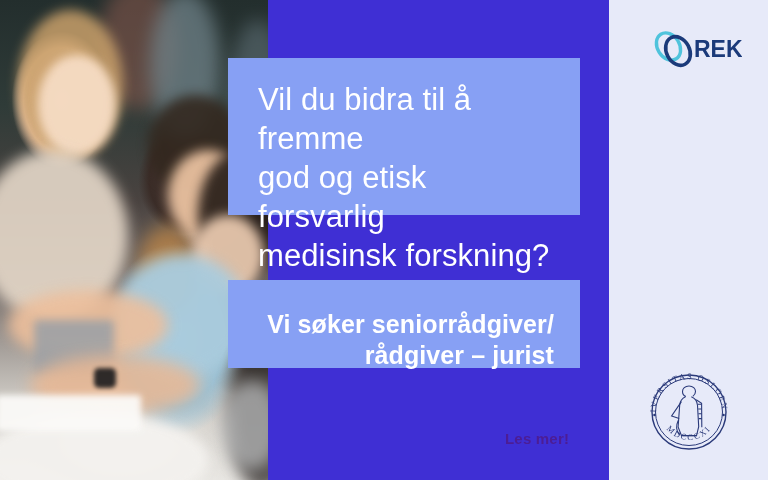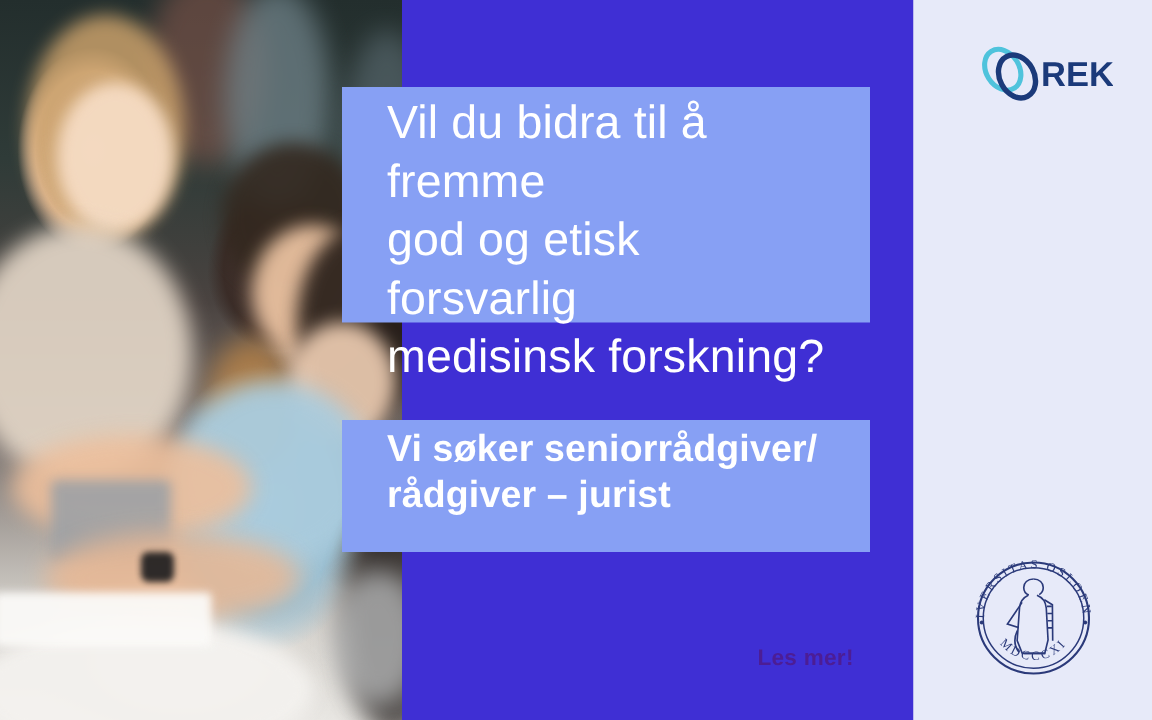--- a/index.html
+++ b/index.html
@@ -95,36 +95,37 @@
   .card {
     position: absolute;
     background: #87a0f4;
     box-sizing: border-box;
   }
   .card-headline {
     left: 228px;
     top: 58px;
     width: 352px;
     height: 157px;
-    padding: 4px 26px 0 30px;
+    padding: 22px 26px 0 30px;
   }
   .card-headline .headline-text {
     color: #ffffff;
     font-size: 31px;
     line-height: 1.26;
     font-weight: 400;
     letter-spacing: 0.1px;
     white-space: pre-line;
   }
   .card-role {
     left: 228px;
     top: 280px;
     width: 352px;
     height: 88px;
-    padding: 4px 26px 0 30px;
+    padding: 29px 26px 0 30px;
+    text-align: right;
   }
   .card-role .role-text {
     color: #ffffff;
     font-size: 25px;
     line-height: 1.25;
     font-weight: bold;
     letter-spacing: 0.1px;
     white-space: pre-line;
   }
 

